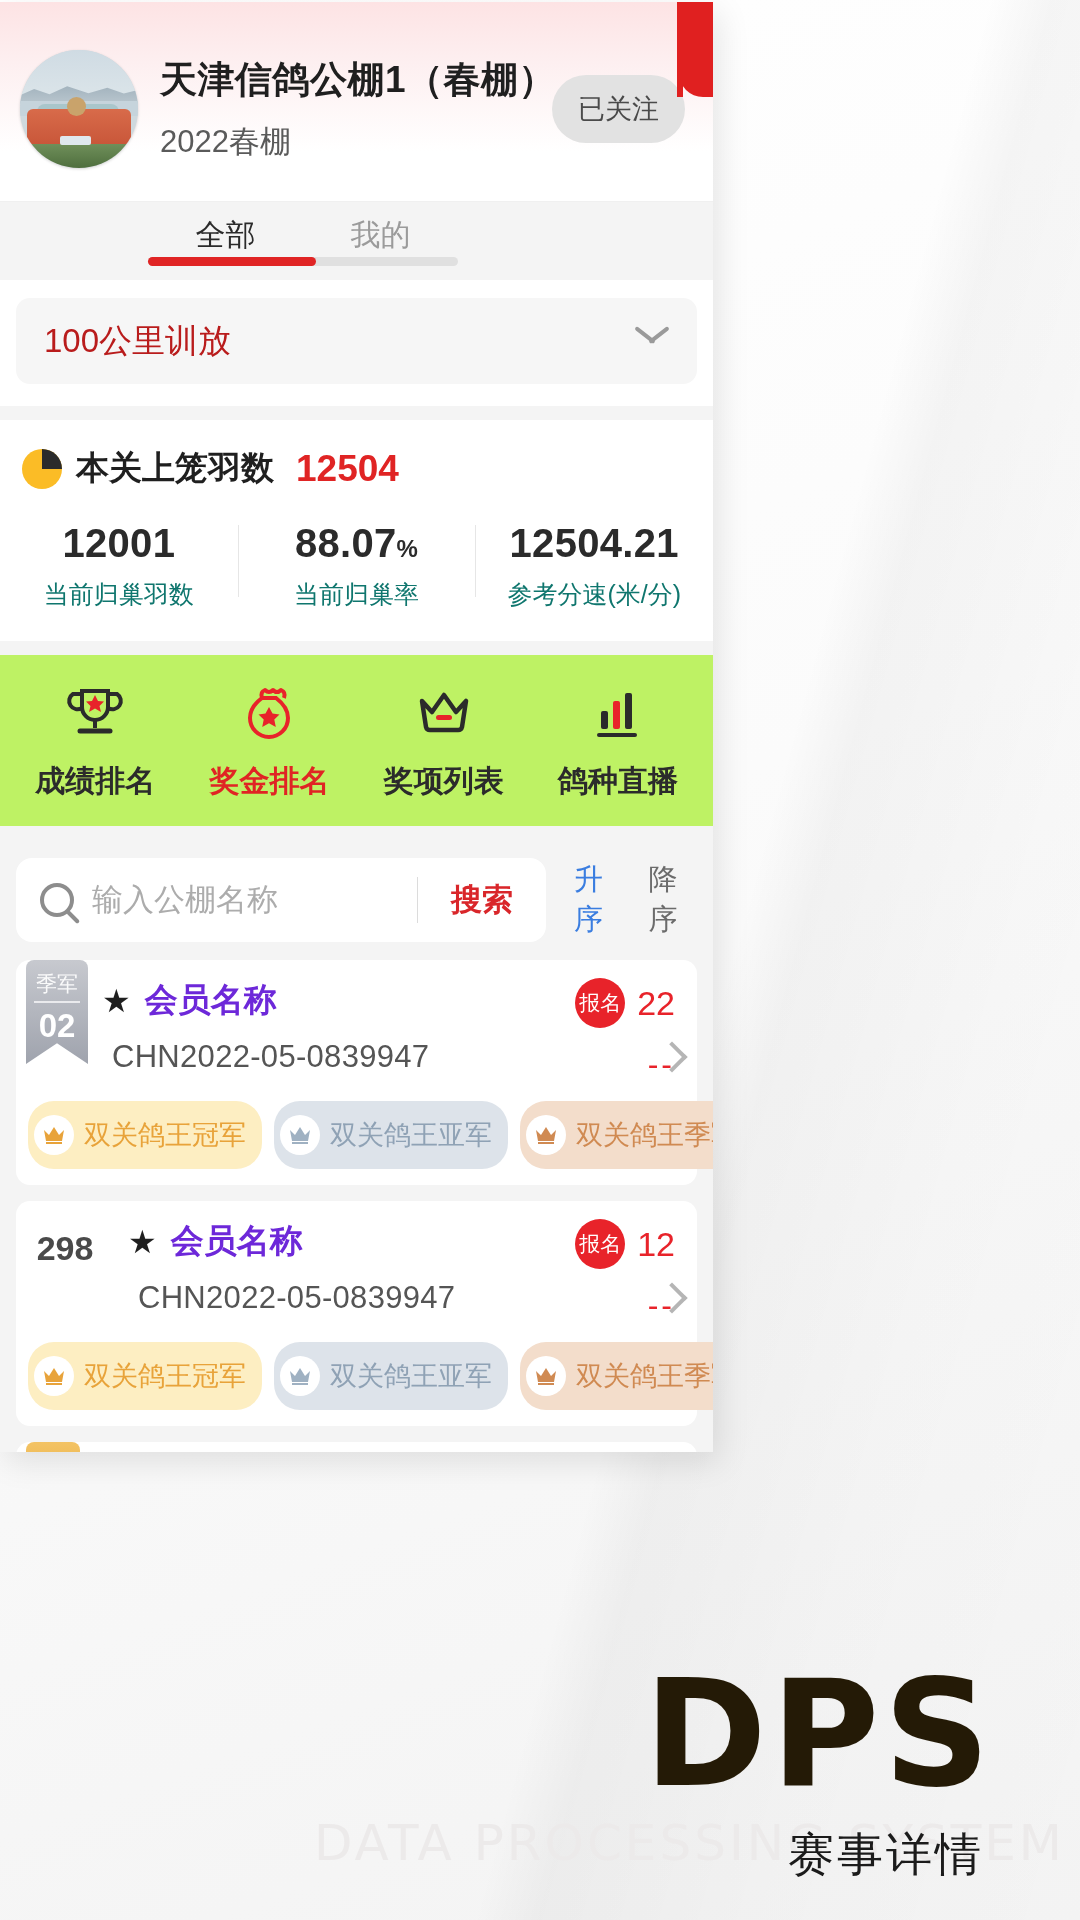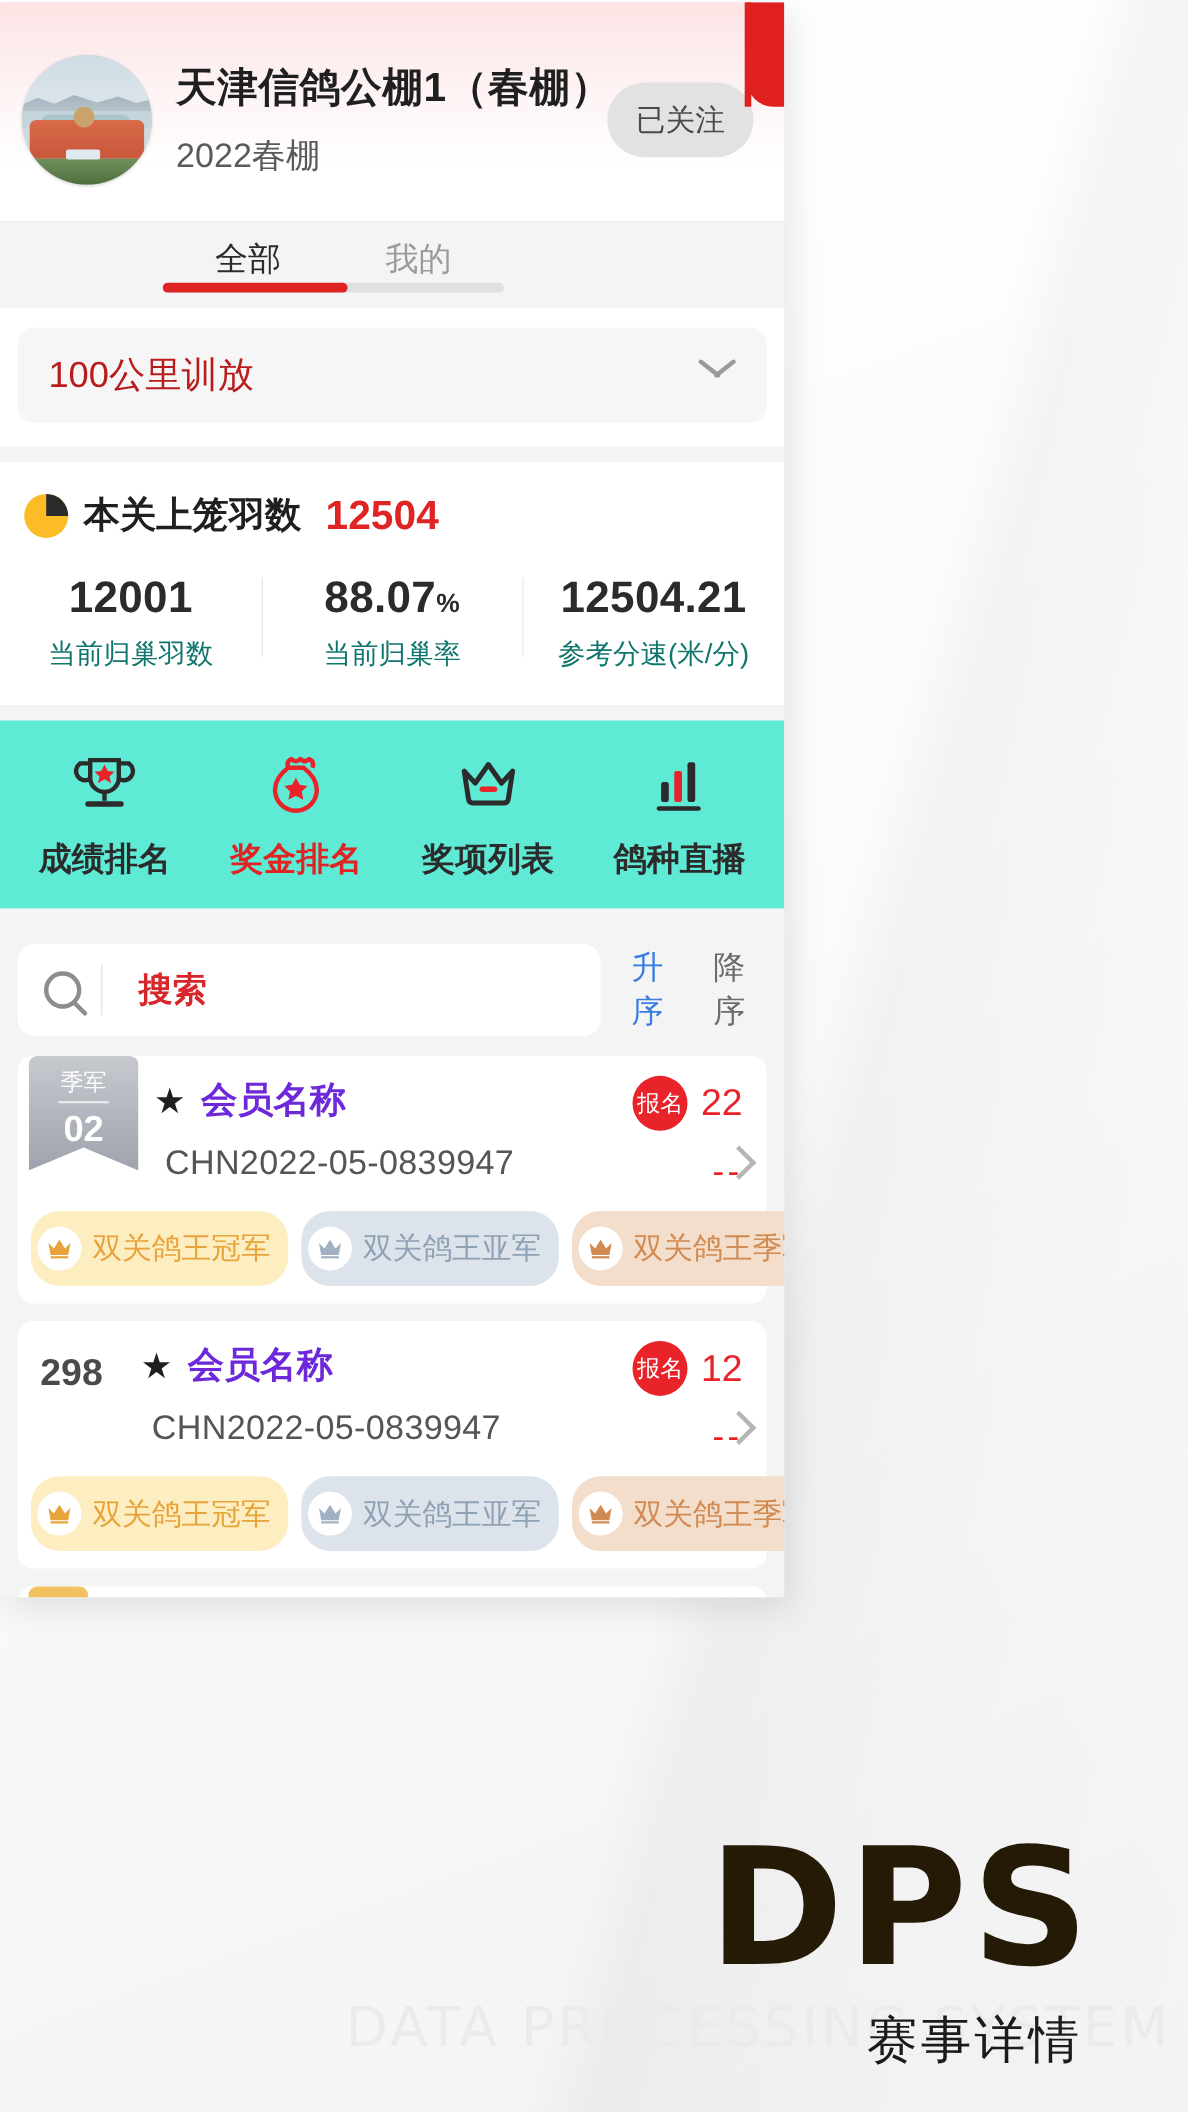--- a/index.html
+++ b/index.html
@@ -208,21 +208,21 @@
     content:"";
     position:absolute; left:0; top:8px;
     width:1px; height: 72px; background:#e6e6e6;
   }
   .stat-value { font-size: 40px; font-weight:700; color:#2b2b2b; letter-spacing:.3px; }
   .stat-value .unit { font-size: 24px; font-weight:700; }
   .stat-label { margin-top: 12px; font-size: 25px; color:#0f766e; }
 
   
   .navrow {
-    background:#5eead4;
+    background:#bef264;
     display:flex;
     padding: 26px 8px 24px 8px;
   }
   .nav-item { flex:1 1 25%; text-align:center; }
   .nav-ico { height: 66px; display:flex; align-items:center; justify-content:center; }
   .nav-label { margin-top: 14px; font-size: 30px; font-weight:700; color:#2b2b2b; }
   .nav-item.active .nav-label { color:#e02424; }
 
   
   .searchrow {
@@ -266,21 +266,21 @@
     background:#fff;
     border-radius: 14px;
     margin: 0 16px 16px 16px;
     padding: 18px 16px 16px 0;
   }
   .mc-main { display:flex; align-items:flex-start; }
   
   .rank-ribbon {
     position: relative;
     flex: 0 0 auto;
-    width: 100px; height: 104px;
+    width: 62px; height: 104px;
     margin-top: -18px;
     margin-left: 10px;
     background: linear-gradient(180deg,#c7c9cf 0%, #9fa3ad 100%);
     border-radius: 8px 8px 0 0;
     color:#fff; text-align:center;
     clip-path: polygon(0 0, 100% 0, 100% 100%, 50% 80%, 0 100%);
   }
   .rank-ribbon .rr-top { font-size: 21px; padding-top: 10px; opacity:.92; }
   .rank-ribbon .rr-line { width:46px; height:2px; background:rgba(255,255,255,.7); margin: 3px auto 0 auto; }
   .rank-ribbon .rr-num { font-size: 33px; font-weight:700; margin-top: 4px; }
@@ -493,20 +493,21 @@
             </div>
             <div class="nav-label">鸽种直播</div>
           </div>
         </div>
 
         <div class="section-gap"></div>
 
         <div class="searchrow">
           <div class="searchbox">
             <div class="mag"></div>
+            <div class="search-ph">输入公棚名称</div>
             <div class="search-div"></div>
             <div class="search-btn">搜索</div>
           </div>
           <div class="sortbtn">升序</div>
           <div class="sortbtn desc">降序</div>
         </div>
 
         <div class="member-card">
           <div class="mc-main">
             <div class="rank-ribbon">

